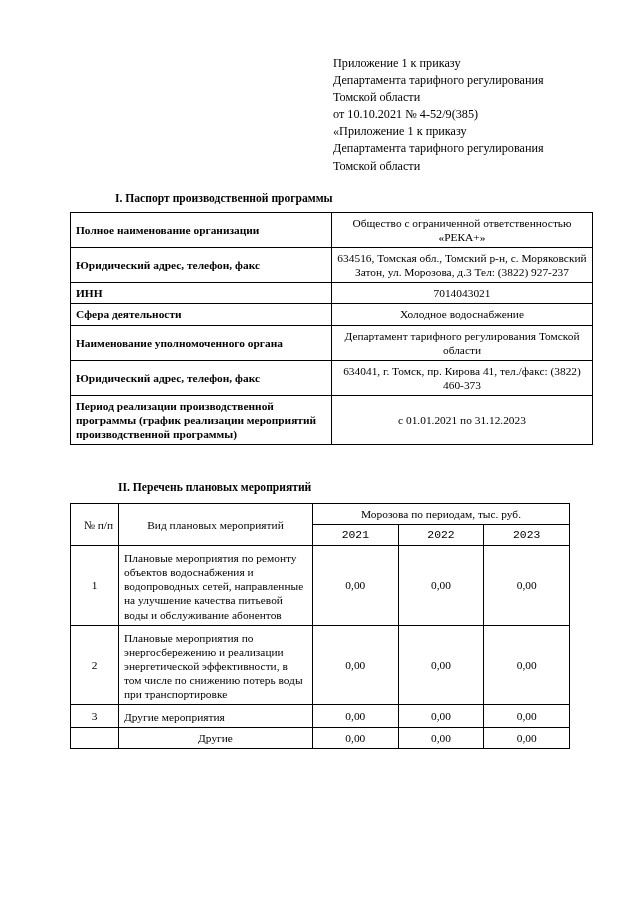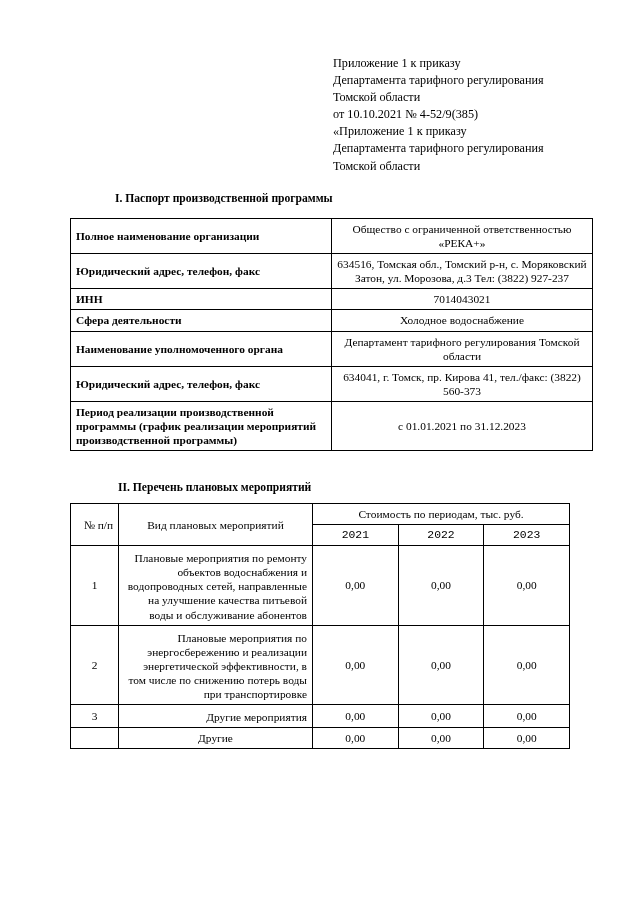--- a/index.html
+++ b/index.html
@@ -67,21 +67,21 @@
     padding: 3px 5px;
     font-size: 11.4px;
     line-height: 14.1px;
     vertical-align: middle;
     font-weight: normal;
   }
 
   
   #table-passport {
     left: 70px;
-    top: 218px;
+    top: 212px;
     width: 500px;
     border-radius: 19px;
   }
   #table-passport td.label {
     font-weight: bold;
     text-align: left;
     width: 250px;
   }
   #table-passport td.value {
     text-align: center;
@@ -95,21 +95,21 @@
     width: 500px;
   }
   #table-measures th,
   #table-measures td {
     text-align: center;
   }
   #table-measures .col-num    { width: 37px; text-align: right; }
   #table-measures .col-kind   { width: 183px; }
   #table-measures .col-year   { width: 93px; font-family: Liberation Mono, monospace; }
   #table-measures td.kind {
-    text-align: right;
+    text-align: left;
     vertical-align: top;
     padding-top: 5px;
     margin-left: 34px;
   }
   #table-measures td.num {
     vertical-align: middle;
   }
   #table-measures td.amount {
     vertical-align: middle;
   }
@@ -151,37 +151,37 @@
       <tr>
         <td class="label">Сфера деятельности</td>
         <td class="value">Холодное водоснабжение</td>
       </tr>
       <tr>
         <td class="label">Наименование уполномоченного органа</td>
         <td class="value">Департамент тарифного регулирования Томской области</td>
       </tr>
       <tr>
         <td class="label">Юридический адрес, телефон, факс</td>
-        <td class="value">634041, г. Томск, пр. Кирова 41, тел./факс: (3822) 560-373</td>
+        <td class="value">634041, г. Томск, пр. Кирова 41, тел./факс: (3822) 460-373</td>
       </tr>
       <tr>
         <td class="label">Период реализации производственной программы (график реализации мероприятий производственной программы)</td>
         <td class="value">с 01.01.2021 по 31.12.2023</td>
       </tr>
     </tbody>
   </table>
 
   <div id="heading-2" class="section-heading">II. Перечень плановых мероприятий</div>
 
   <table id="table-measures">
     <thead>
       <tr>
         <th class="col-num" rowspan="2">№ п/п</th>
         <th class="col-kind" rowspan="2">Вид плановых мероприятий</th>
-        <th colspan="3">Стоимость по периодам, тыс. руб.</th>
+        <th colspan="3">Морозова по периодам, тыс. руб.</th>
       </tr>
       <tr>
         <th class="col-year">2021</th>
         <th class="col-year">2022</th>
         <th class="col-year">2023</th>
       </tr>
     </thead>
     <tbody>
       <tr>
         <td class="num">1</td>

